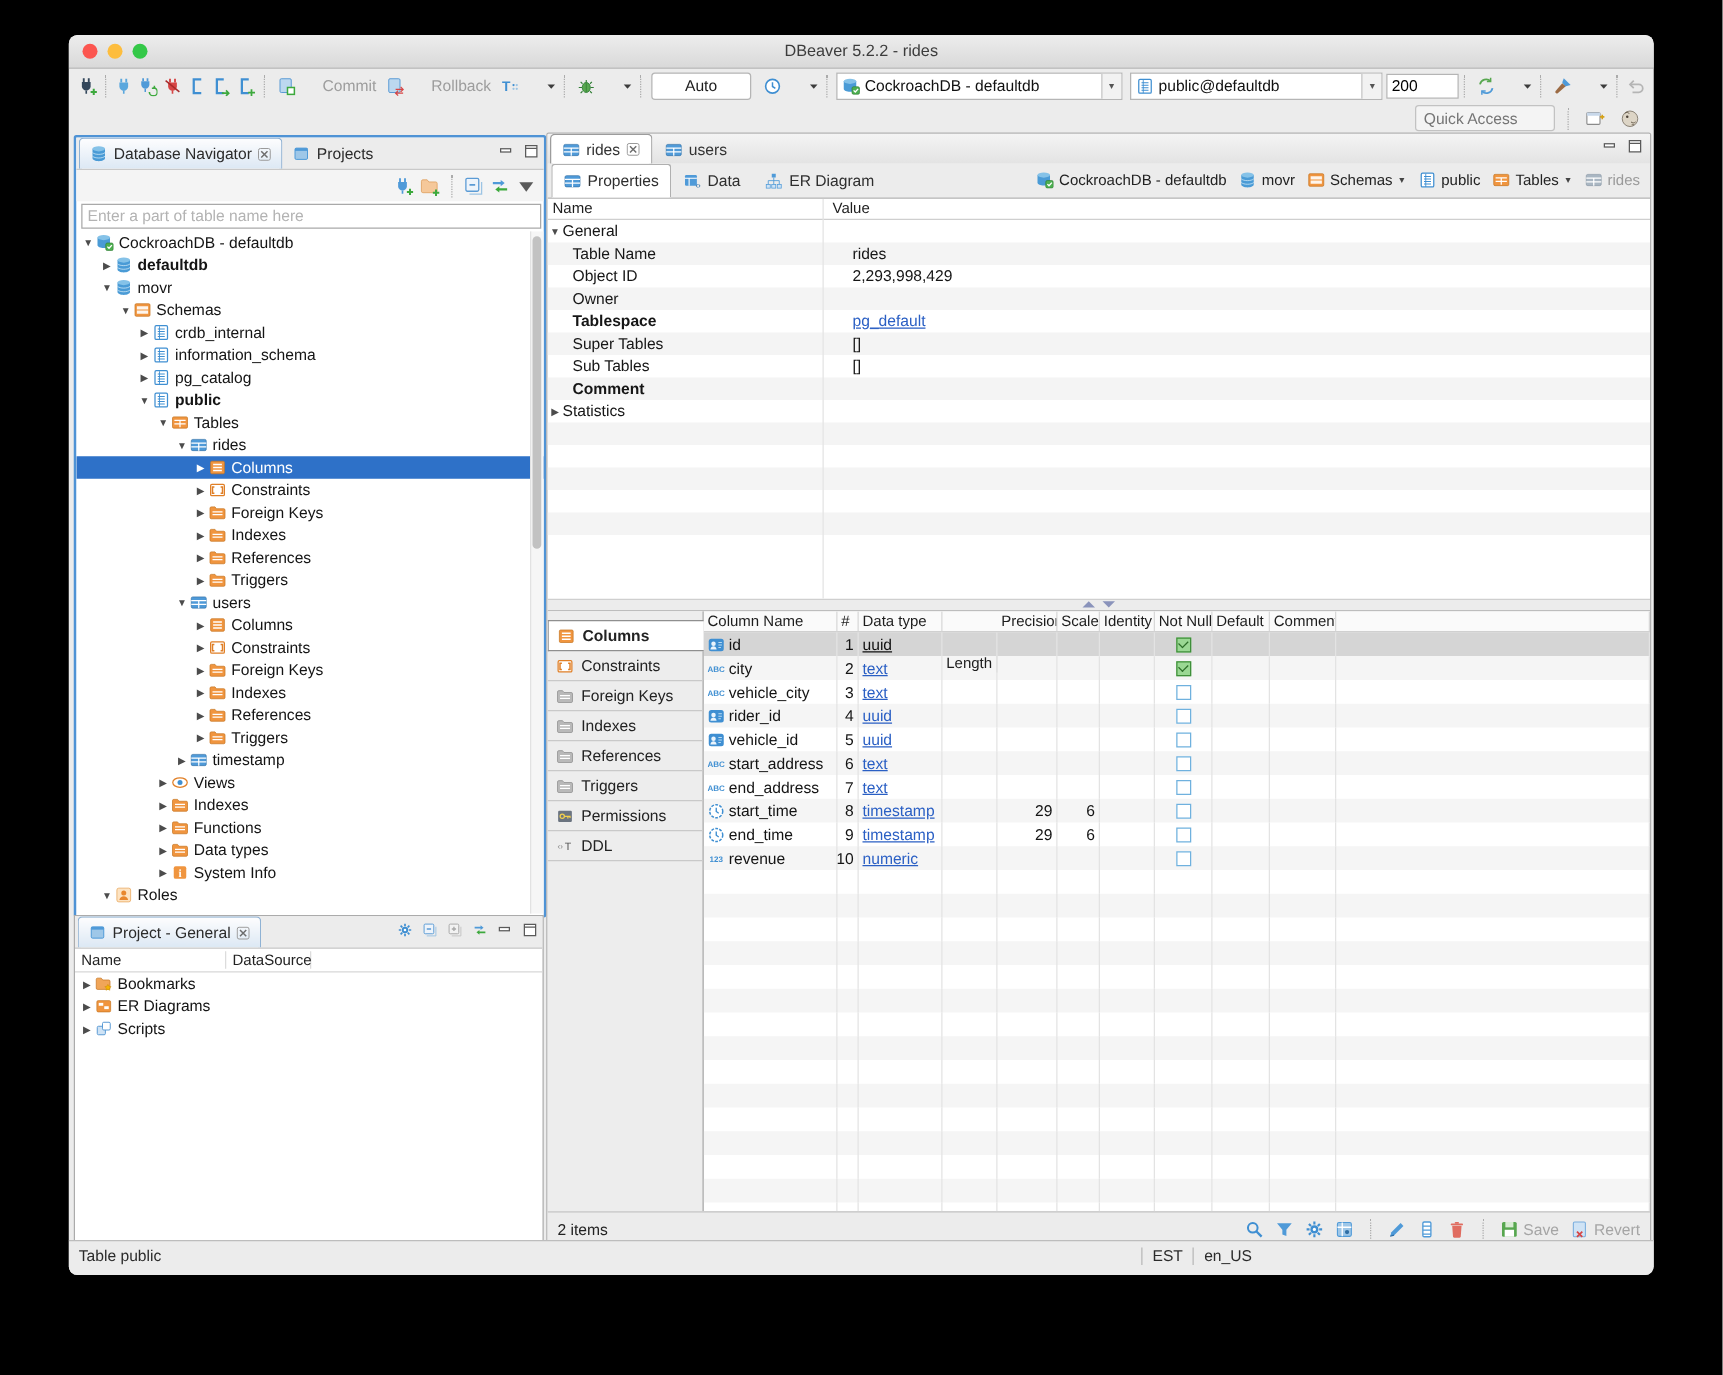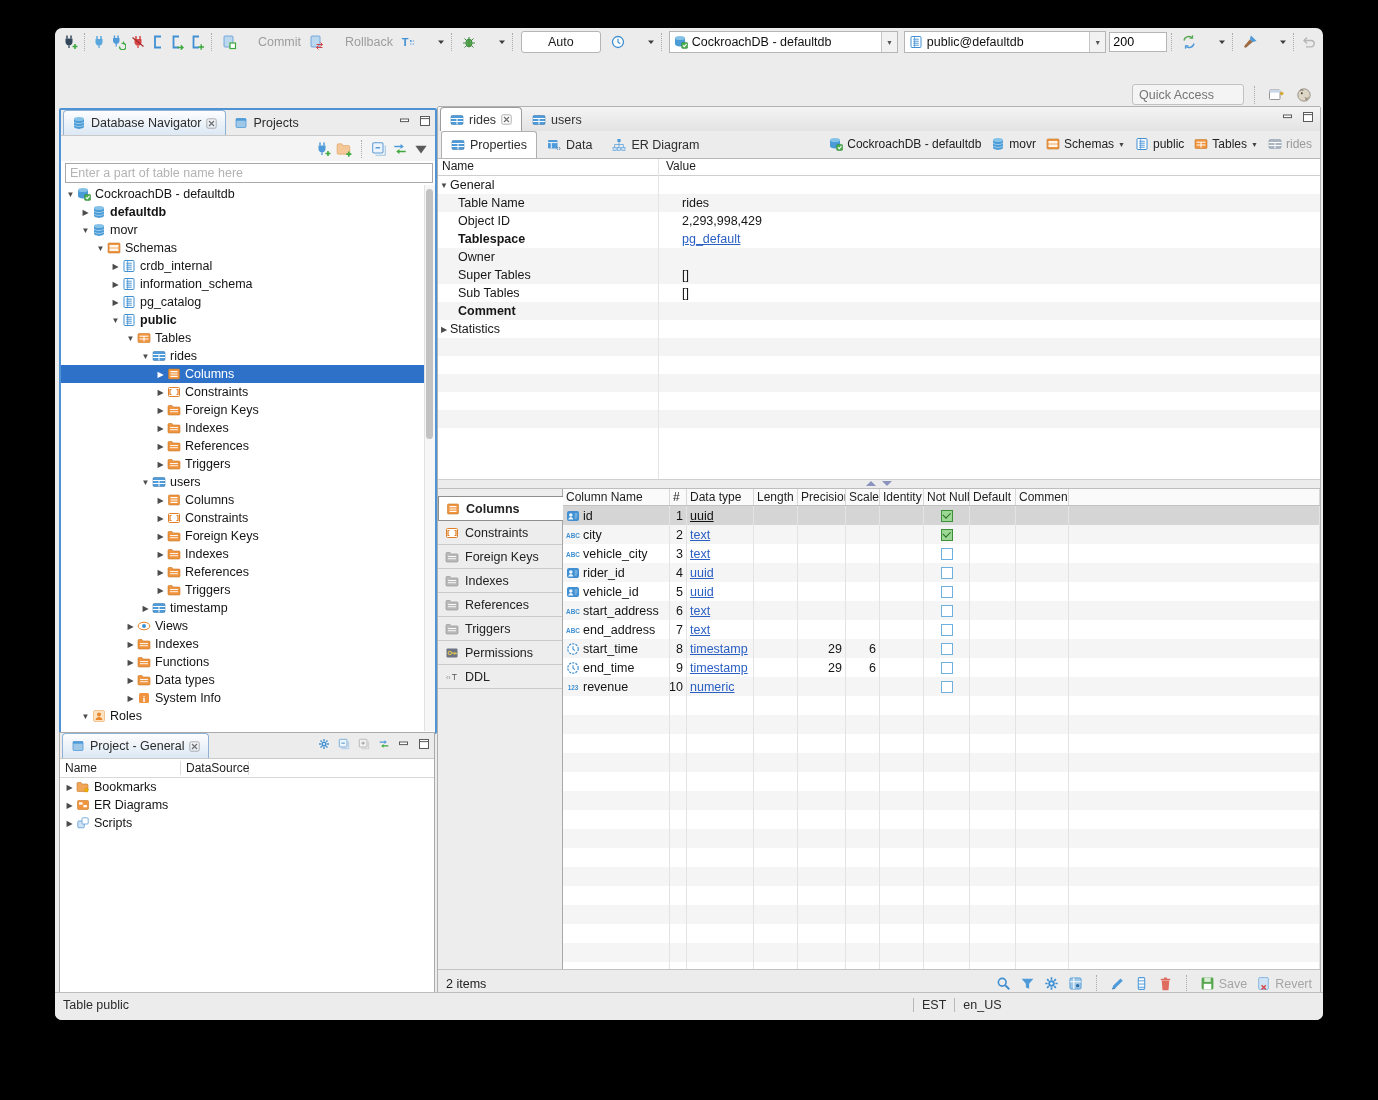--- a/index.html
+++ b/index.html
@@ -116,20 +116,28 @@
   .statusbar{position:absolute;left:0;right:0;bottom:0;height:27px;background:#ececec;border-top:1px solid #bdbdbd;font-size:12.5px;color:#2b2b2b;}
   .statusbar .sleft{position:absolute;left:8px;top:5px;}
   .statusbar .smid{position:absolute;left:858px;top:5px;display:flex;gap:8px;align-items:center;}
   .ssep{width:0;height:14px;border-left:1px solid #b8b8b8;}
 </style>
 </head>
 <body>
 
 <div class="window">
 
+  <div class="titlebar">
+    <div class="lights">
+      <span class="light red"></span>
+      <span class="light yellow"></span>
+      <span class="light green"></span>
+    </div>
+    <div class="title">DBeaver 5.2.2 - rides</div>
+  </div>
 
   <div class="toolbar">
     <span class="tb">
         <svg viewBox="0 0 16 16">
           <path d="M5 1.5v3M9 1.5v3" stroke="#33475b" stroke-width="1.5"></path>
           <path d="M3.5 4.5h7V8c0 1.9-1.6 3.5-3.5 3.5S3.5 9.9 3.5 8z" fill="#33475b"></path>
           <path d="M7 11.5V14" stroke="#33475b" stroke-width="1.3"></path>
           <path d="M10.5 12.5h5M13 10v5" stroke="#3da93d" stroke-width="1.6"></path>
         </svg>
       </span>
@@ -973,29 +981,29 @@
             <span class="pvalue"></span>
           </div>
           <div class="prow alt">
             <span class="pname ind">Table Name</span>
             <span class="pvalue">rides</span>
           </div>
           <div class="prow">
             <span class="pname ind">Object ID</span>
             <span class="pvalue">2,293,998,429</span>
           </div>
+          <div class="prow alt">
+            <span class="pname ind">Owner</span>
+            <span class="pvalue"></span>
+          </div>
           <div class="prow">
             <span class="pname ind b">Tablespace</span>
             <span class="pvalue">
               <a class="lnk">pg_default</a>
             </span>
-          </div>
-          <div class="prow alt">
-            <span class="pname ind">Owner</span>
-            <span class="pvalue"></span>
           </div>
           <div class="prow alt">
             <span class="pname ind">Super Tables</span>
             <span class="pvalue">[]</span>
           </div>
           <div class="prow">
             <span class="pname ind">Sub Tables</span>
             <span class="pvalue">[]</span>
           </div>
           <div class="prow alt">
@@ -1109,21 +1117,21 @@
               </svg>
             </span>
             <span>DDL</span>
           </div>
         </div>
       <div class="grid">
         <div class="ghead">
             <span class="gc" style="width: 107px; flex: 0 0 auto;">Column Name</span>
             <span class="gc" style="width: 17px; flex: 0 0 auto;">#</span>
             <span class="gc" style="width: 67px; flex: 0 0 auto;">Data type</span>
-            <span class="gc" style="width: 44px; flex: 0 0 auto;">Length</span>
+            <span class="gc" style="width: 44px; flex: 0 0 auto; margin-top: 33px;">Length</span>
             <span class="gc" style="width: 48px; flex: 0 0 auto;">Precision</span>
             <span class="gc" style="width: 34px; flex: 0 0 auto;">Scale</span>
             <span class="gc" style="width: 44px; flex: 0 0 auto;">Identity</span>
             <span class="gc" style="width: 46px; flex: 0 0 auto;">Not Null</span>
             <span class="gc" style="width: 46px; flex: 0 0 auto;">Default</span>
             <span class="gc" style="width: 53px; flex: 0 0 auto;">Comment</span>
             <span class="gc" style="flex: 1 1 0%;"></span>
           </div>
         <div>
             <div class="crow sel">

